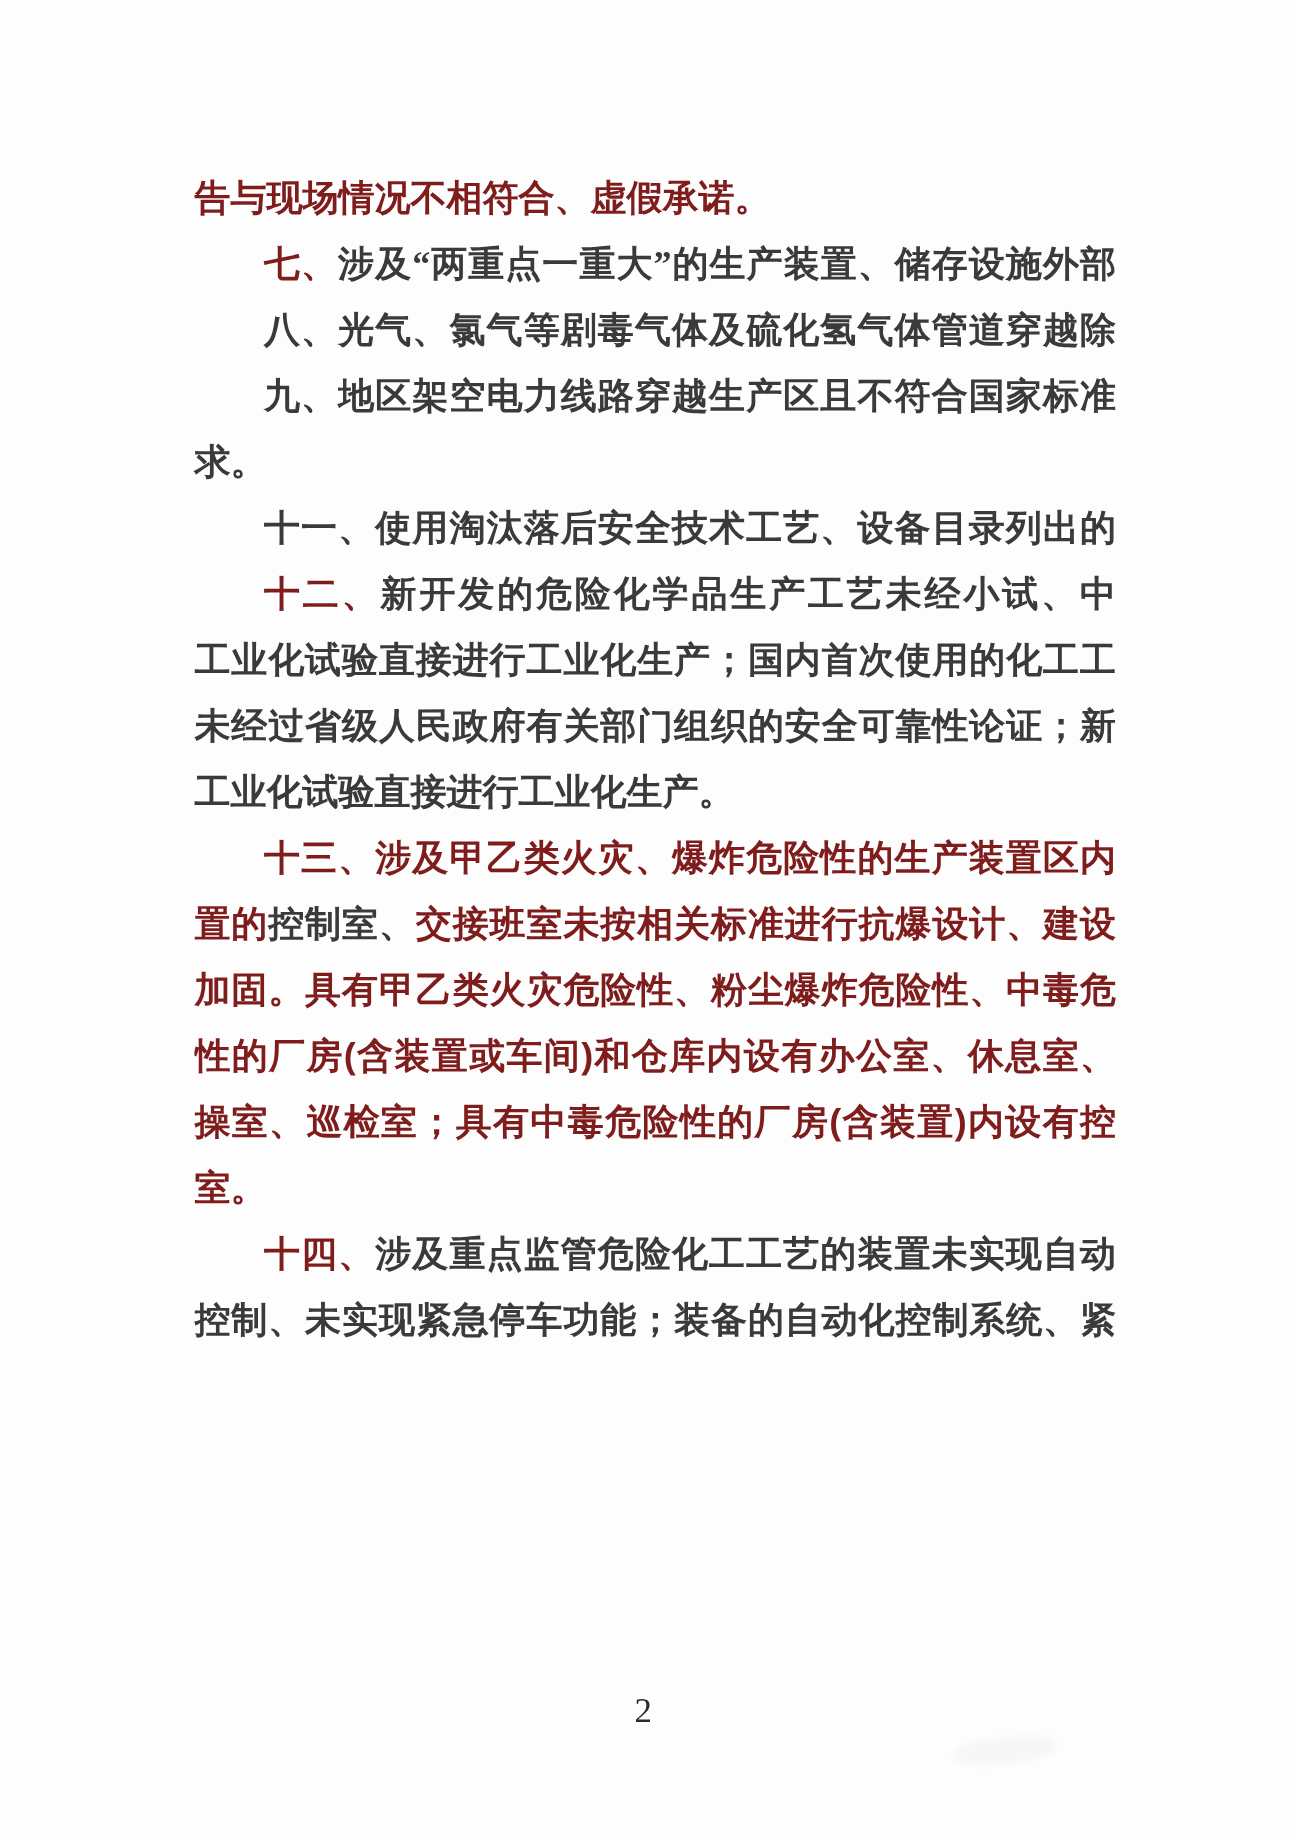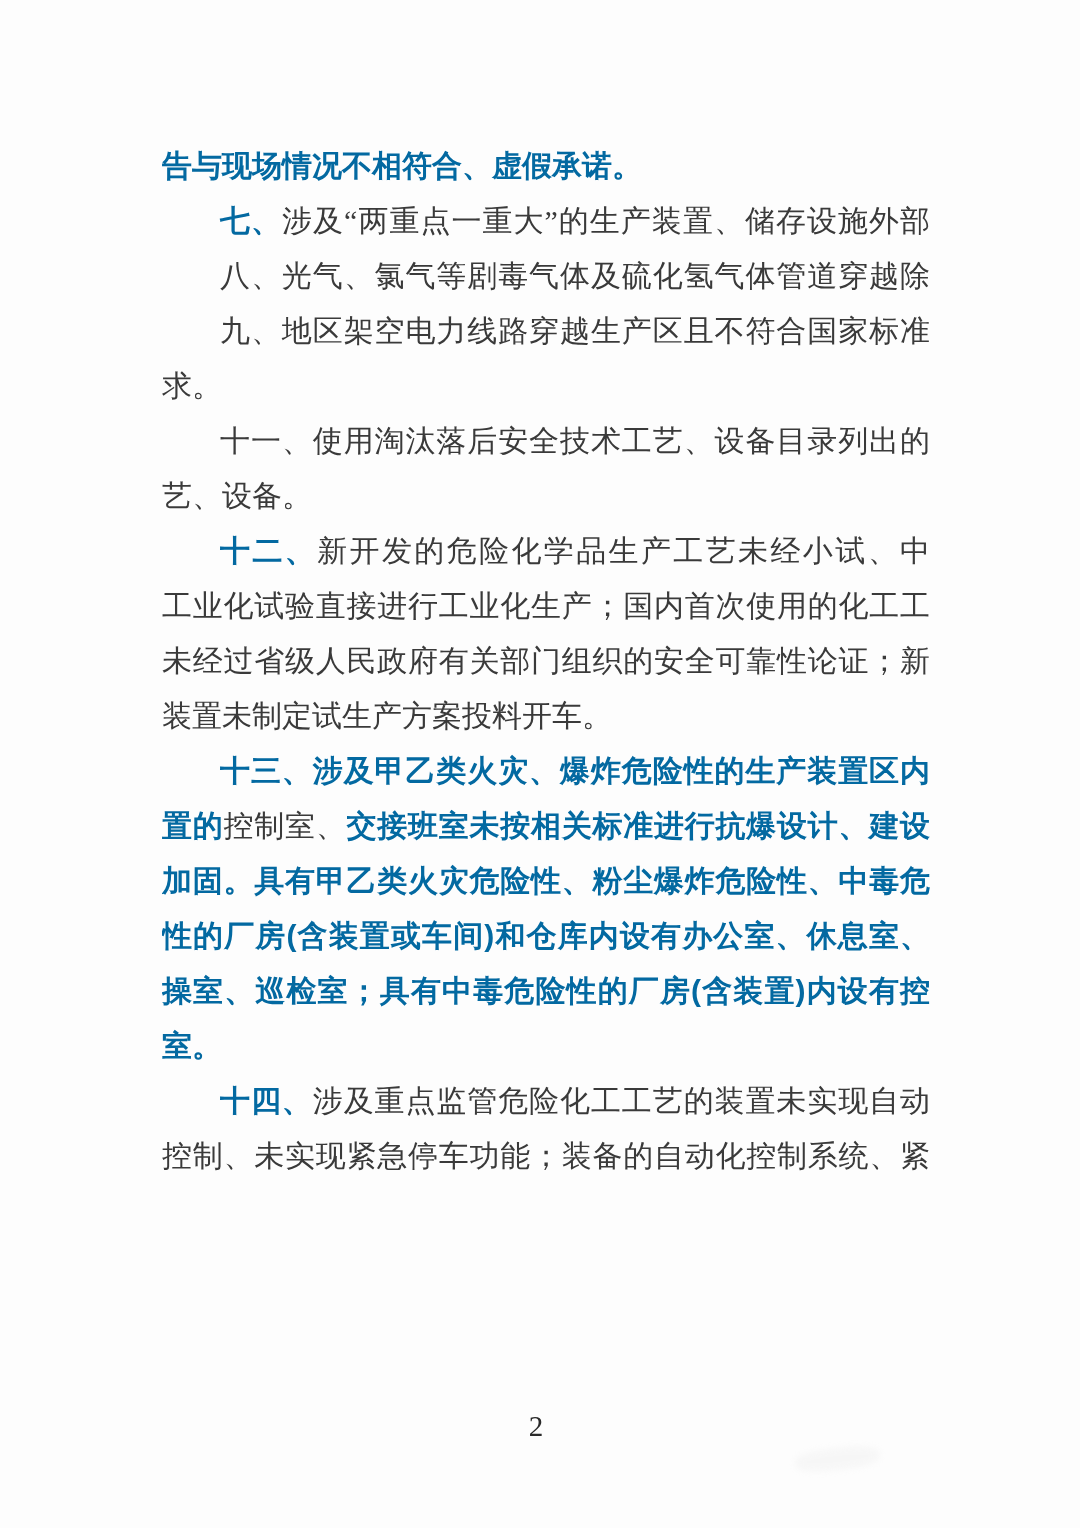--- a/index.html
+++ b/index.html
@@ -36,27 +36,27 @@
     text-align: justify;
     text-align-last: justify;
     text-justify: inter-character;
     overflow: hidden;
   }
   .line.indent {
     text-indent: 58px;
   }
   .seg-regular {
     font-family: "Liberation Serif", "DejaVu Serif", serif;
-    font-weight: 400;
+    font-weight: 700;
     color: #3a3a3a;
   }
   .seg-bold {
     font-family: "Liberation Sans", "DejaVu Sans", sans-serif;
     font-weight: 700;
-    color: #0369a1;
+    color: #7f1d1d;
   }
   .page-number {
     position: absolute;
     left: 162px;
     width: 748px;
     top: 1402px;
     height: 48px;
     line-height: 48px;
     text-align: center;
     font-size: 29px;
@@ -80,25 +80,24 @@
 <body>
 
 <div class="page">
   <div class="text-block">
       <div class="line"><span class="seg-bold">告与现场情况不相符合、虚假承诺。</span></div>
       <div class="line indent justify"><span class="seg-bold">七、</span><span class="seg-regular">涉及“两重点一重大”的生产装置、储存设施外部</span></div>
       <div class="line indent justify"><span class="seg-regular">八、光气、氯气等剧毒气体及硫化氢气体管道穿越除厂</span></div>
       <div class="line indent justify"><span class="seg-regular">九、地区架空电力线路穿越生产区且不符合国家标准要</span></div>
       <div class="line"><span class="seg-regular">求。</span></div>
       <div class="line indent justify"><span class="seg-regular">十一、使用淘汰落后安全技术工艺、设备目录列出的工</span></div>
-      <div class="line"><span class="seg-regular">艺、设备。</span></div>
       <div class="line indent justify"><span class="seg-bold">十二、</span><span class="seg-regular">新开发的危险化学品生产工艺未经小试、中试、</span></div>
       <div class="line justify"><span class="seg-regular">工业化试验直接进行工业化生产；国内首次使用的化工工艺</span></div>
       <div class="line justify"><span class="seg-regular">未经过省级人民政府有关部门组织的安全可靠性论证；新建</span></div>
-      <div class="line"><span class="seg-regular">装置未制定试生产方案投料开车。</span></div>
+      <div class="line"><span class="seg-regular">工业化试验直接进行工业化生产。</span></div>
       <div class="line indent justify"><span class="seg-bold">十三、涉及甲乙类火灾、爆炸危险性的生产装置区内设</span></div>
       <div class="line justify"><span class="seg-bold">置的</span><span class="seg-regular">控制室、</span><span class="seg-bold">交接班室未按相关标准进行抗爆设计、建设和</span></div>
       <div class="line justify"><span class="seg-bold">加固。具有甲乙类火灾危险性、粉尘爆炸危险性、中毒危险</span></div>
       <div class="line justify"><span class="seg-bold">性的厂房(含装置或车间)和仓库内设有办公室、休息室、外</span></div>
       <div class="line justify"><span class="seg-bold">操室、巡检室；具有中毒危险性的厂房(含装置)内设有控制</span></div>
       <div class="line"><span class="seg-bold">室。</span></div>
       <div class="line indent justify"><span class="seg-bold">十四、</span><span class="seg-regular">涉及重点监管危险化工工艺的装置未实现自动化</span></div>
       <div class="line justify"><span class="seg-regular">控制、未实现紧急停车功能；装备的自动化控制系统、紧急</span></div>
     </div>
   <div class="page-number">2</div>

